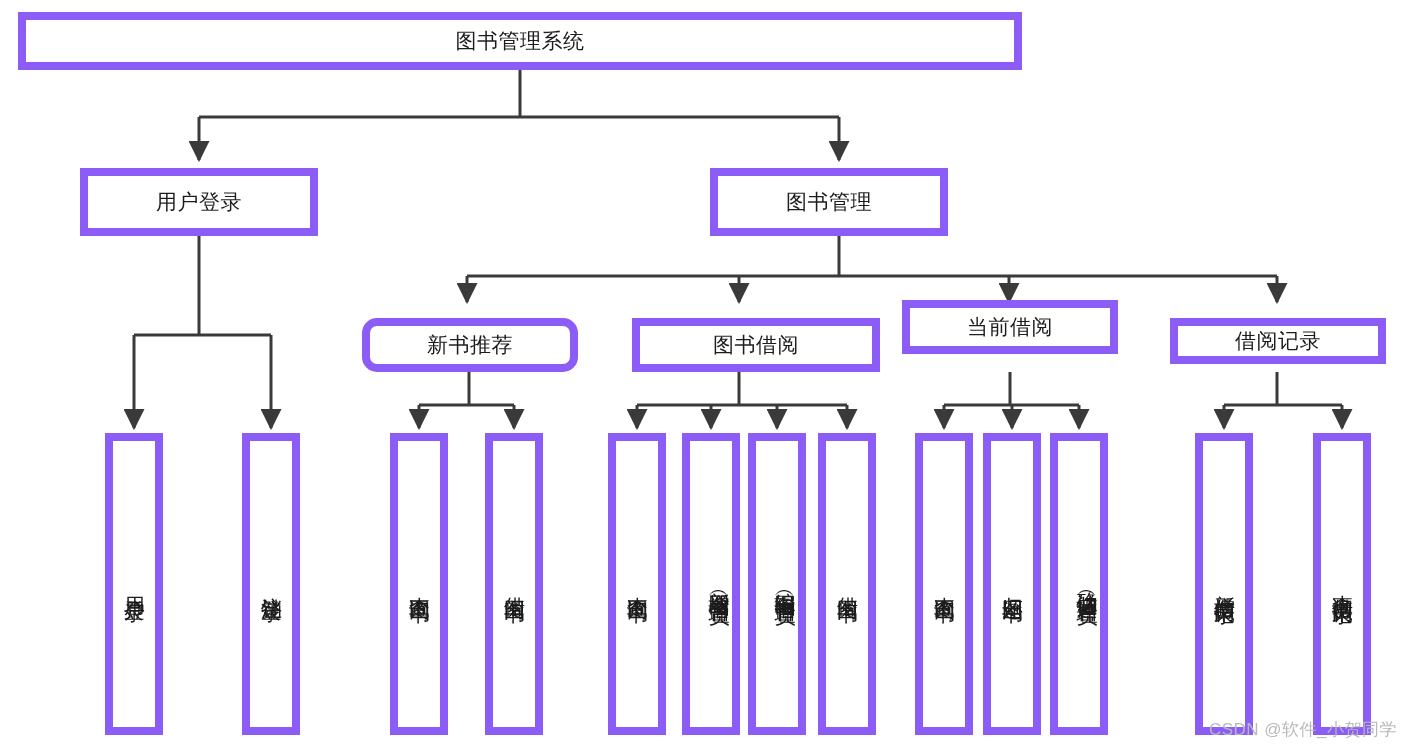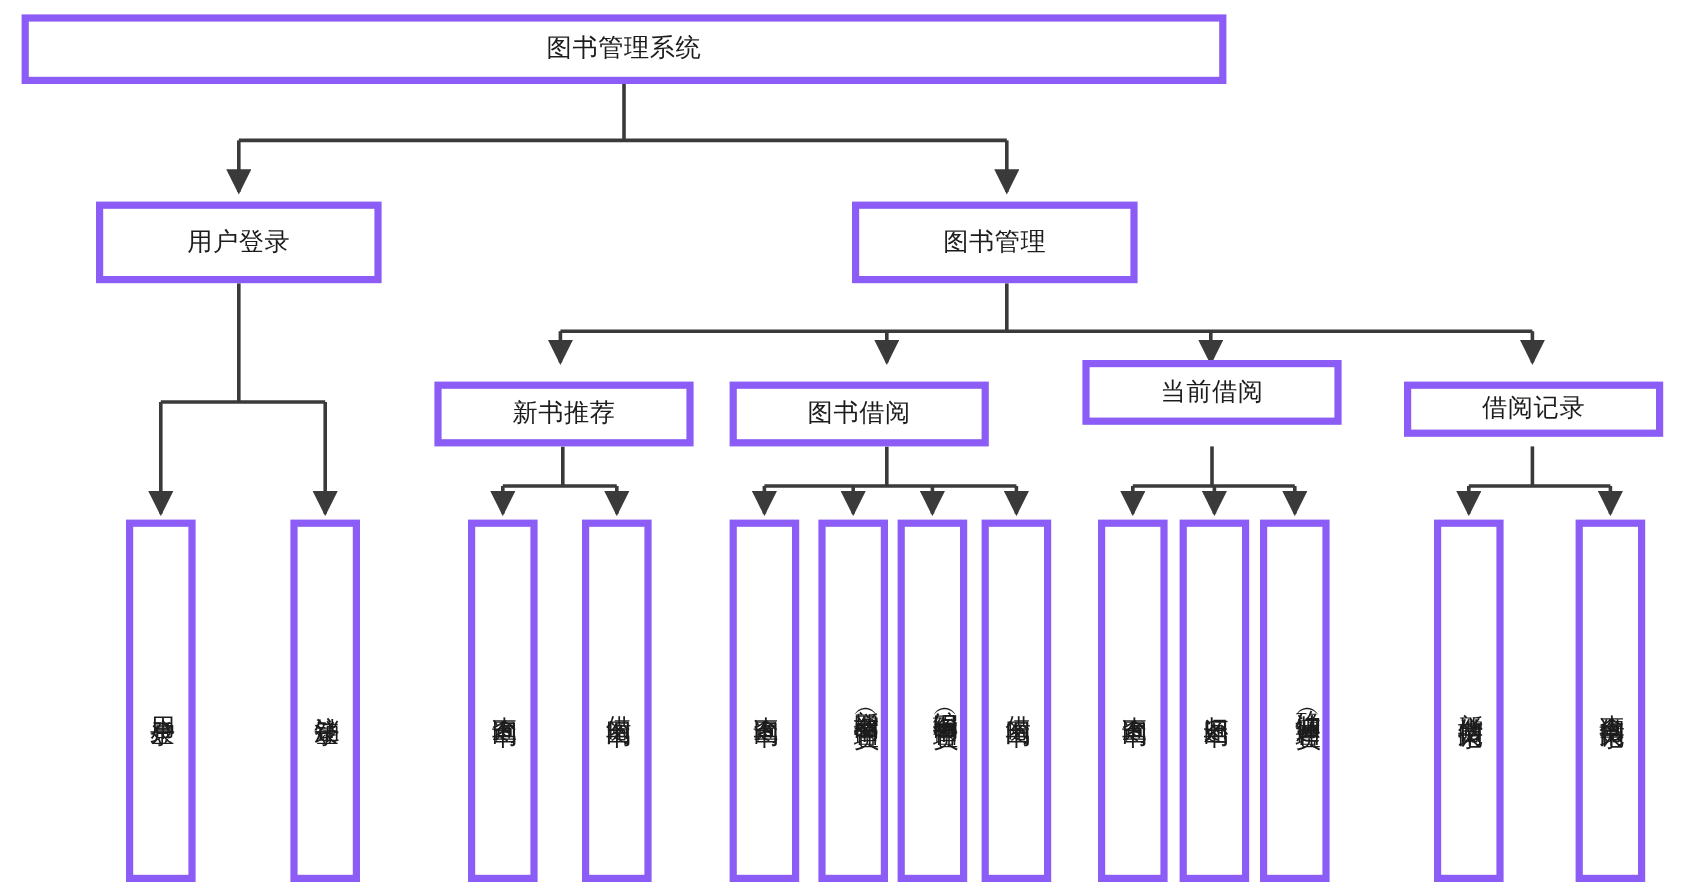--- a/index.html
+++ b/index.html
@@ -21,21 +21,21 @@
     position: absolute;
     left: 0;
     top: 0;
     width: 1405px;
     height: 747px;
     pointer-events: none;
   }
   .node {
     position: absolute;
     box-sizing: border-box;
-    border: 6px solid #8b5cf6;
+    border: 8px solid #8b5cf6;
     background: #ffffff;
     color: #1c1c1c;
     display: flex;
     align-items: center;
     justify-content: center;
     text-align: center;
     letter-spacing: 0.5px;
   }
   .node.h {
     font-size: 21px;
@@ -130,24 +130,24 @@
     <span class="node-label">图书管理系统</span>
   </div>
 
   <div class="node h" style="left:80px; top:168px; width:238px; height:68px;">
     <span class="node-label">用户登录</span>
   </div>
   <div class="node h" style="left:710px; top:168px; width:238px; height:68px;">
     <span class="node-label">图书管理</span>
   </div>
 
-  <div class="node h" style="left:362px; top:318px; width:216px; height:54px;">
+  <div class="node h" style="left:362px; top:318px; width:216px; height:54px;border-radius:15px;">
     <span class="node-label">新书推荐</span>
   </div>
-  <div class="node h" style="left:608px; top:318px; width:216px; height:54px;">
+  <div class="node h" style="left:632px; top:318px; width:248px; height:54px;">
     <span class="node-label">图书借阅</span>
   </div>
   <div class="node h" style="left:902px; top:300px; width:216px; height:54px;">
     <span class="node-label">当前借阅</span>
   </div>
   <div class="node h" style="left:1170px; top:318px; width:216px; height:46px;">
     <span class="node-label">借阅记录</span>
   </div>
 
   <div class="node v v-mid" style="left:105px; top:433px; width:58px; height:302px;">
@@ -187,14 +187,15 @@
     <span class="node-label">确认归还（管理员）</span>
   </div>
 
   <div class="node v v-mid" style="left:1195px; top:433px; width:58px; height:302px;">
     <span class="node-label">新增借阅记录</span>
   </div>
   <div class="node v v-mid" style="left:1313px; top:433px; width:58px; height:302px;">
     <span class="node-label">查询借阅记录</span>
   </div>
 
+  <div id="watermark">CSDN @软件_小贺同学</div>
 
 </div>
 
 </body></html>

